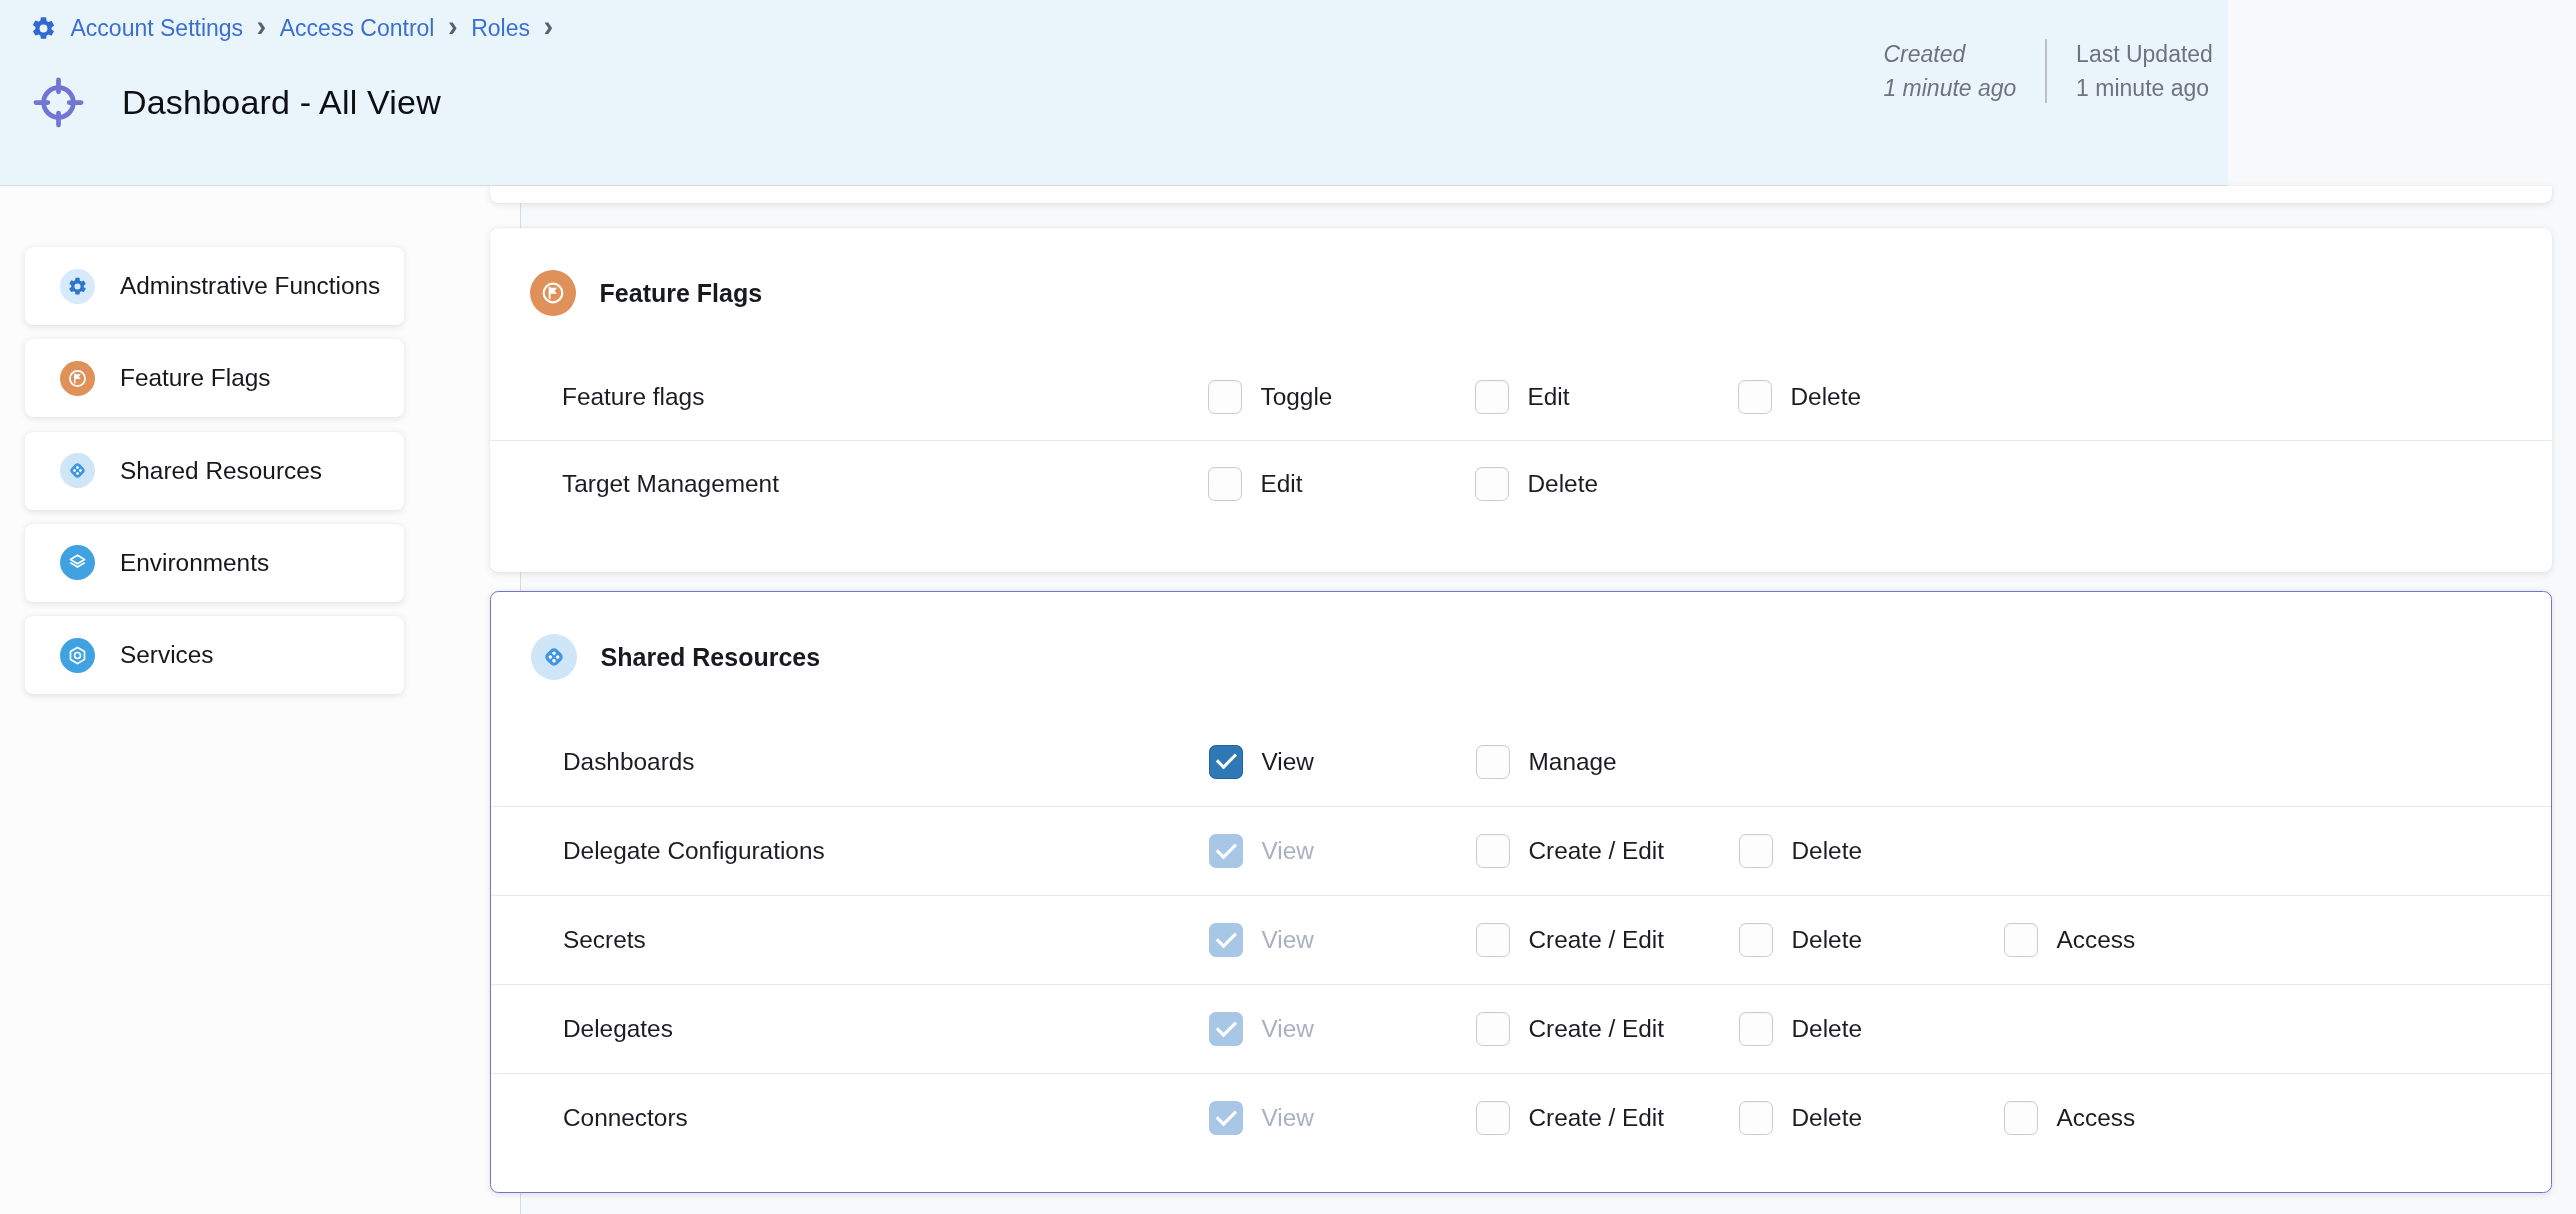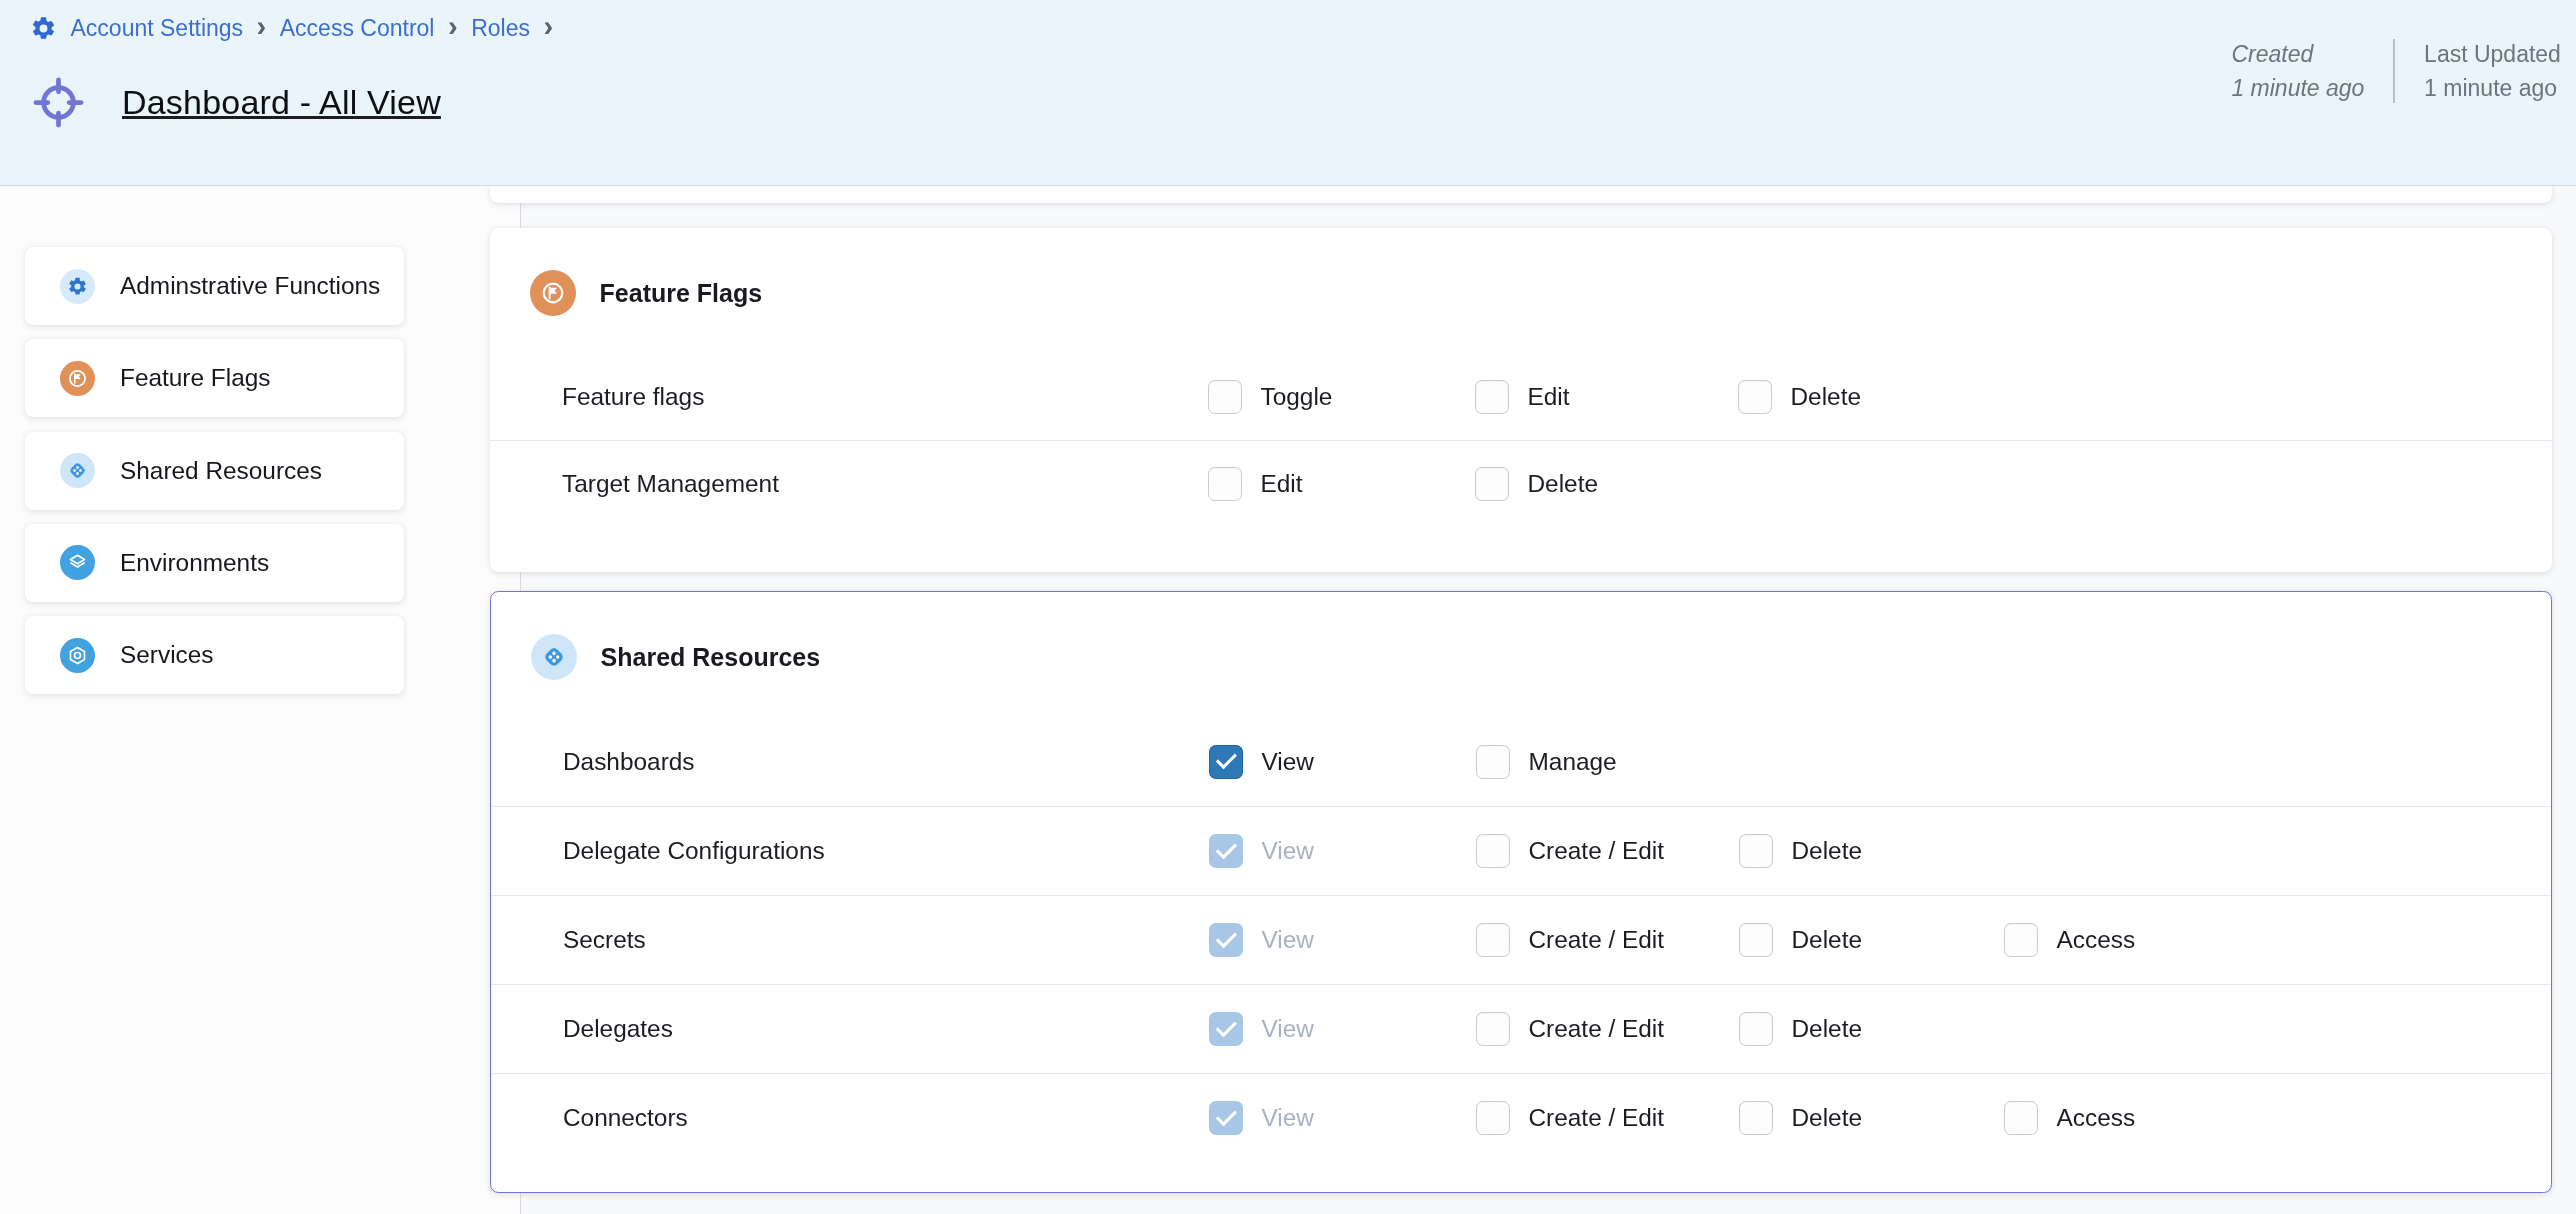--- a/index.html
+++ b/index.html
@@ -4,31 +4,31 @@
 <style>
   * { margin:0; padding:0; box-sizing:border-box; }
   html,body { width:2576px; height:1215px; overflow:hidden; }
   body {
     font-family:"Liberation Sans","DejaVu Sans",sans-serif;
     background:#f8f9fb; color:#1c1d23; position:relative;
   }
 
   
   .topbar {
-    position:absolute; left:0; top:0; width:2576px; height:186px;
+    position:absolute; left:0; top:0; width:2228px; height:186px;
     background:#e9f5fb; border-bottom:1.7px solid #d6dadf; z-index:5;padding-left:36px;
   }
   .breadcrumb {
     position:absolute; left:30px; top:15px; display:flex; align-items:center;
     gap:13.5px; font-size:23px; font-weight:500; color:#3b6ed0; white-space:nowrap;
   }
   .crumb-gear { width:27px; height:27px; color:#3169d1; display:block; }
   .crumb { color:#3b6ed0; text-decoration:none; cursor:pointer; }
   .crumb-sep { color:#596270; font-size:29px; font-weight:600; line-height:1; margin-top:-3.4px; }
-  .title-row { position:absolute; left:30px; top:74px; display:flex; align-items:center; gap:35px;text-decoration:underline; }
+  .title-row { position:absolute; left:30px; top:74px; display:flex; align-items:center; gap:35px; }
   .title-icon { width:57px; height:57px; color:#7276d2; display:block; }
   .page-title { font-size:34px; font-weight:500; color:#0e0f15; letter-spacing:0.2px; }
 
   .meta { position:absolute; right:6.7px; top:37px; display:flex; align-items:stretch; color:#6f7280; }
   .meta-col { display:flex; flex-direction:column; justify-content:center; line-height:34px; font-size:23px; }
   .meta-col--l { padding-right:29px;font-style:italic; }
   .meta-col--r { padding-left:29px; padding-right:8.4px; }
   .meta-divider { width:1.7px; background:#bcc0cb; margin:1.7px 0; }
 
   

